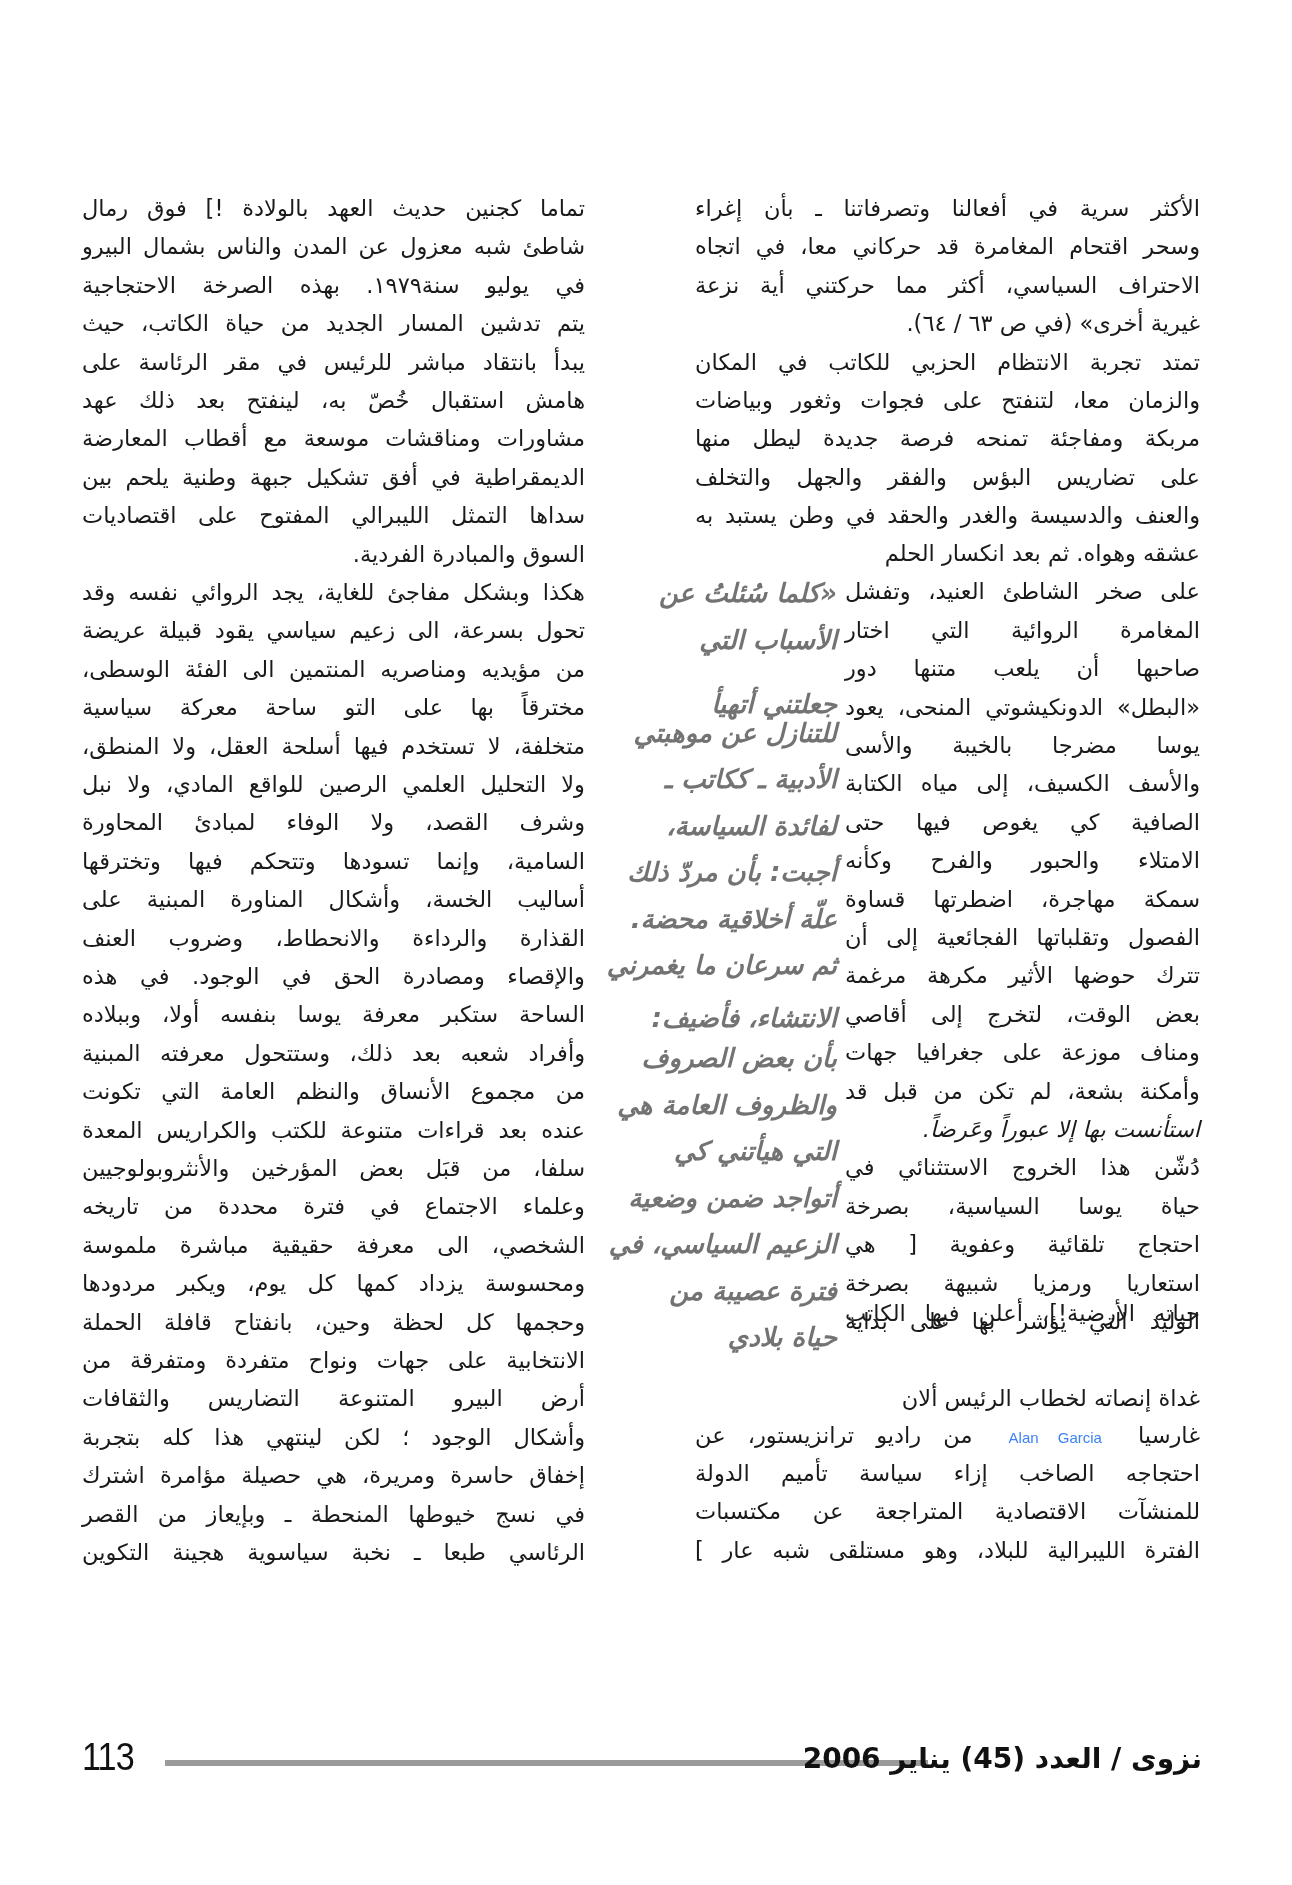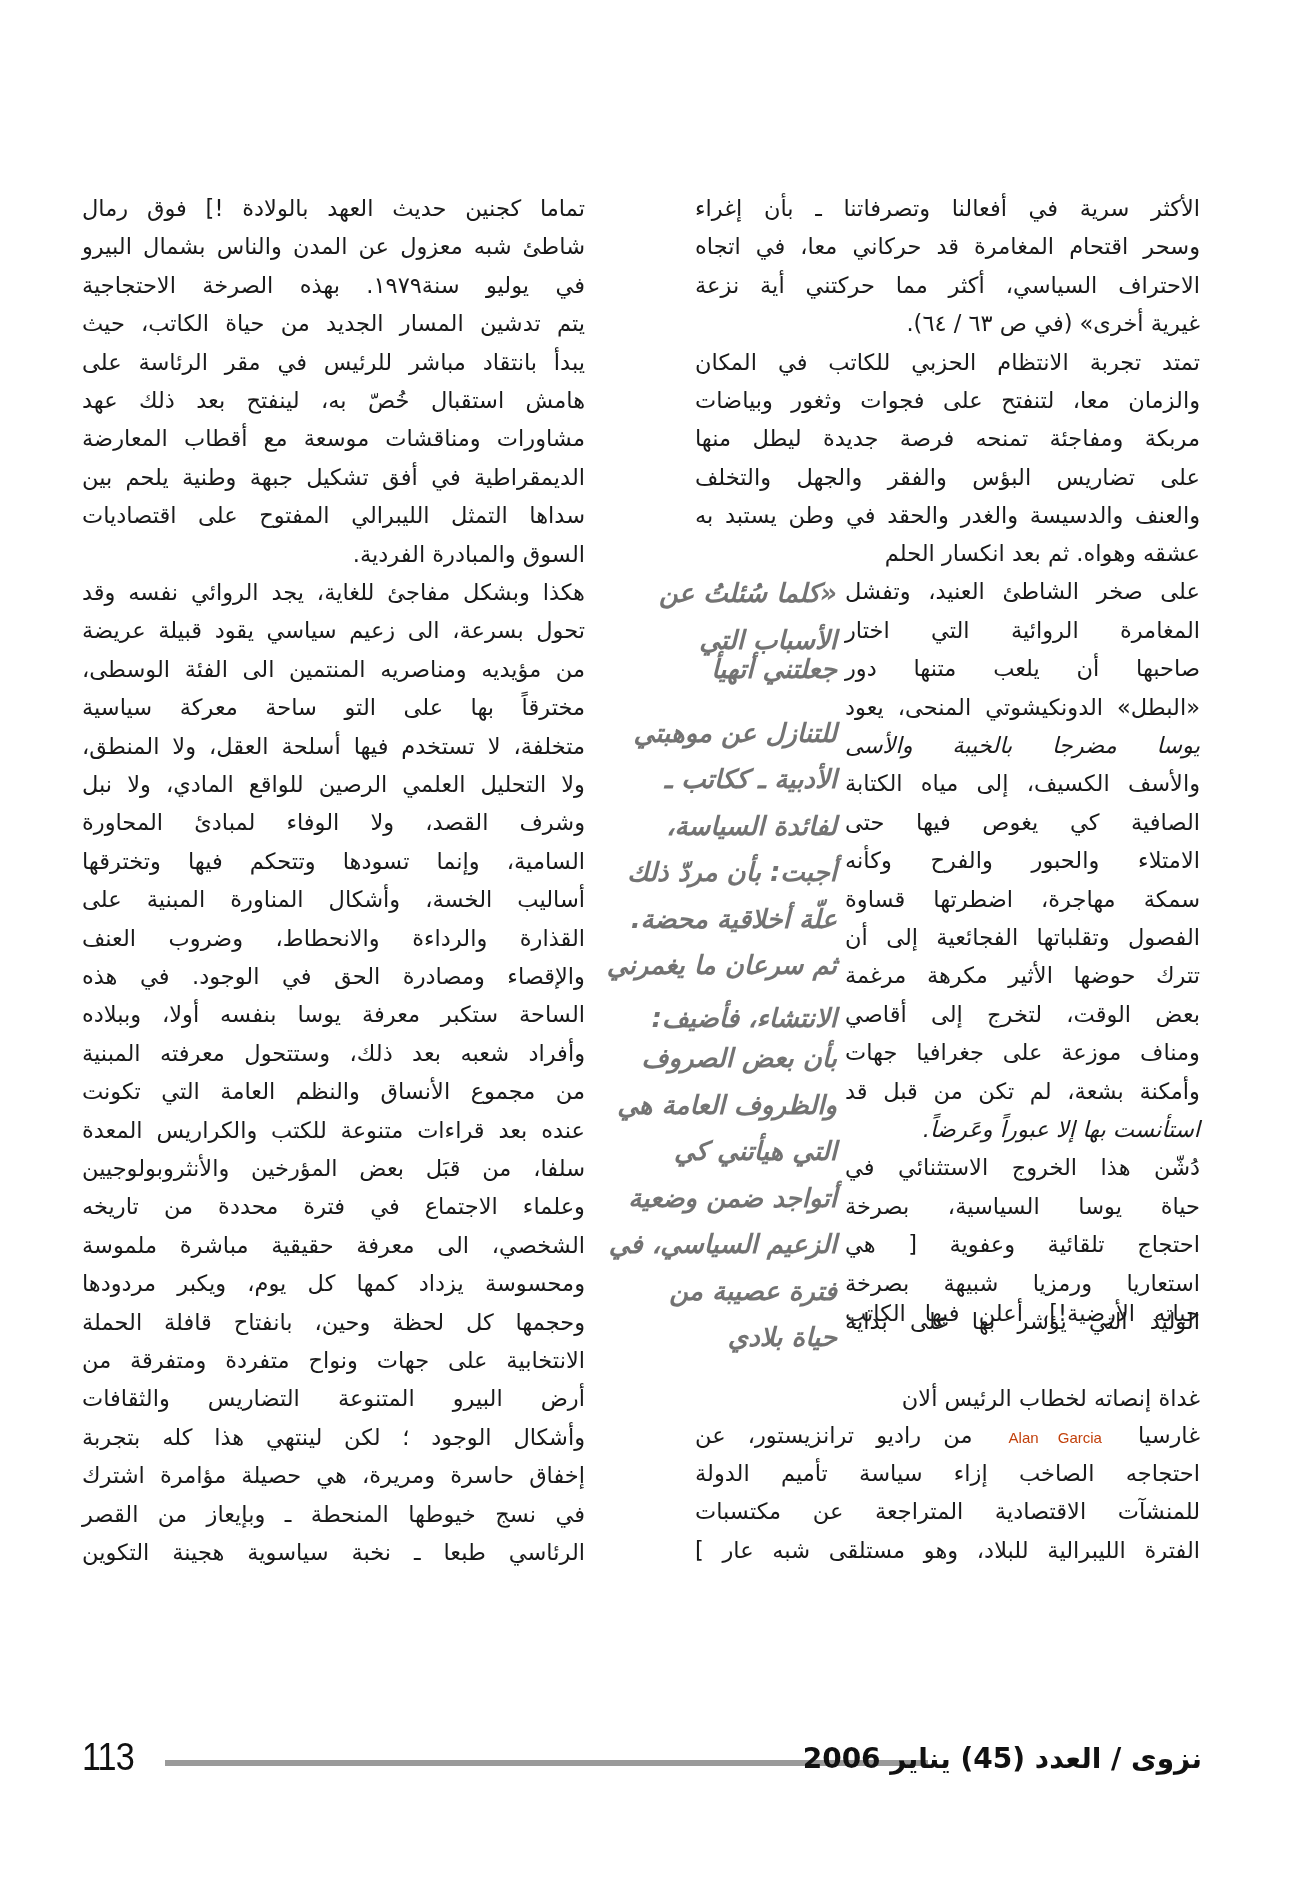--- a/index.html
+++ b/index.html
@@ -8,21 +8,21 @@
   .line { position: absolute; direction: rtl; text-align: justify; text-align-last: justify;
           white-space: nowrap; font-size: 22.5px; line-height: 30px; height: 30px; overflow: visible; }
   .line.last { text-align-last: right; }
   .col-left .line { left: 82px; width: 503px; }
   .col-right-full .line { left: 695px; width: 505px; }
   .col-right-narrow .line { left: 845px; width: 355px; }
   .col-right-bottom .line { left: 695px; width: 505px; }
   .pq { position: absolute; direction: rtl; text-align: right; white-space: nowrap;
         font-weight: bold; font-style: italic; font-size: 26px; line-height: 30px;
         right: 455px; color: #737373; font-family: "DejaVu Sans", sans-serif; }
-  .latin { font-family: "Liberation Sans", sans-serif; font-size: 15px; color: #c2410c; padding: 0 14px; }
+  .latin { font-family: "Liberation Sans", sans-serif; font-size: 15px; color: #3b82f6; padding: 0 14px; }
   #footer-rule { position: absolute; left: 165px; top: 1760px; width: 763px; height: 6px; background: #9a9a9a; }
   #page-number { position: absolute; left: 82px; top: 1737px; font-family: "Liberation Sans", sans-serif;
                  font-size: 38px; line-height: 40px; color: #111; letter-spacing: -1px; transform: scaleX(0.9); transform-origin: left; }
   #running-head { position: absolute; right: 90px; top: 1745px; direction: rtl; font-weight: bold;
                   font-size: 28px; line-height: 28px; color: #111; white-space: nowrap; font-family: "DejaVu Sans", sans-serif; }
 </style>
 </head>
 <body>
 
 <div id="right-full" class="col-right-full">
@@ -35,21 +35,21 @@
     <div class="line" style="top: 423.4px;">مربكة ومفاجئة تمنحه فرصة جديدة ليطل منها</div>
     <div class="line" style="top: 461.8px;">على تضاريس البؤس والفقر والجهل والتخلف</div>
     <div class="line" style="top: 500.2px;">والعنف والدسيسة والغدر والحقد في وطن يستبد به</div>
   </div>
 <div id="right-narrow" class="col-right-narrow">
     <div class="line last" style="top: 538px;">عشقه وهواه. ثم بعد انكسار الحلم</div>
     <div class="line" style="top: 576.4px;">على صخر الشاطئ العنيد، وتفشل</div>
     <div class="line" style="top: 614.8px;">المغامرة الروائية التي اختار</div>
     <div class="line" style="top: 653.2px;">صاحبها أن يلعب متنها دور</div>
     <div class="line" style="top: 691.6px;">«البطل» الدونكيشوتي المنحى، يعود</div>
-    <div class="line" style="top: 730px; font-style: italic;">يوسا مضرجا بالخيبة والأسى</div>
+    <div class="line" style="top: 730px;">يوسا مضرجا بالخيبة والأسى</div>
     <div class="line" style="top: 768.4px;">والأسف الكسيف، إلى مياه الكتابة</div>
     <div class="line" style="top: 806.8px;">الصافية كي يغوص فيها حتى</div>
     <div class="line" style="top: 845.2px;">الامتلاء والحبور والفرح وكأنه</div>
     <div class="line" style="top: 883.6px;">سمكة مهاجرة، اضطرتها قساوة</div>
     <div class="line" style="top: 922px;">الفصول وتقلباتها الفجائعية إلى أن</div>
     <div class="line" style="top: 960.4px;">تترك حوضها الأثير مكرهة مرغمة</div>
     <div class="line" style="top: 998.8px;">بعض الوقت، لتخرج إلى أقاصي</div>
     <div class="line" style="top: 1037.2px;">ومناف موزعة على جغرافيا جهات</div>
     <div class="line" style="top: 1075.6px;">وأمكنة بشعة، لم تكن من قبل قد</div>
     <div class="line last" style="top: 1114px; font-style: italic;">استأنست بها إلا عبوراً وعَرضاً.</div>
@@ -67,21 +67,21 @@
     <span class="latin">Alan Garcia</span>
     <span>من راديو ترانزيستور، عن</span>
   </div>
 <div class="line" style="top: 1458px;">احتجاجه الصاخب إزاء سياسة تأميم الدولة</div>
     <div class="line" style="top: 1496.4px;">للمنشآت الاقتصادية المتراجعة عن مكتسبات</div>
     <div class="line" style="top: 1534.8px;">الفترة الليبرالية للبلاد، وهو مستلقى شبه عار ]</div>
   </div>
 <div id="pull-quote">
     <div class="pq" style="top: 578px;">«كلما سُئلتُ عن</div>
     <div class="pq" style="top: 624.5px;">الأسباب التي</div>
-    <div class="pq" style="top: 654px;">جعلتني أتهيأ</div>
+    <div class="pq" style="top: 689px;">جعلتني أتهيأ</div>
     <div class="pq" style="top: 717.5px;">للتنازل عن موهبتي</div>
     <div class="pq" style="top: 764px;">الأدبية ـ ككاتب ـ</div>
     <div class="pq" style="top: 810.5px;">لفائدة السياسة،</div>
     <div class="pq" style="top: 857px;">أجبت: بأن مردّ ذلك</div>
     <div class="pq" style="top: 903.5px;">علّة أخلاقية محضة.</div>
     <div class="pq" style="top: 950px;">ثم سرعان ما يغمرني</div>
     <div class="pq" style="top: 1003px;">الانتشاء، فأضيف:</div>
     <div class="pq" style="top: 1043px;">بأن بعض الصروف</div>
     <div class="pq" style="top: 1089.5px;">والظروف العامة هي</div>
     <div class="pq" style="top: 1136px;">التي هيأتني كي</div>

